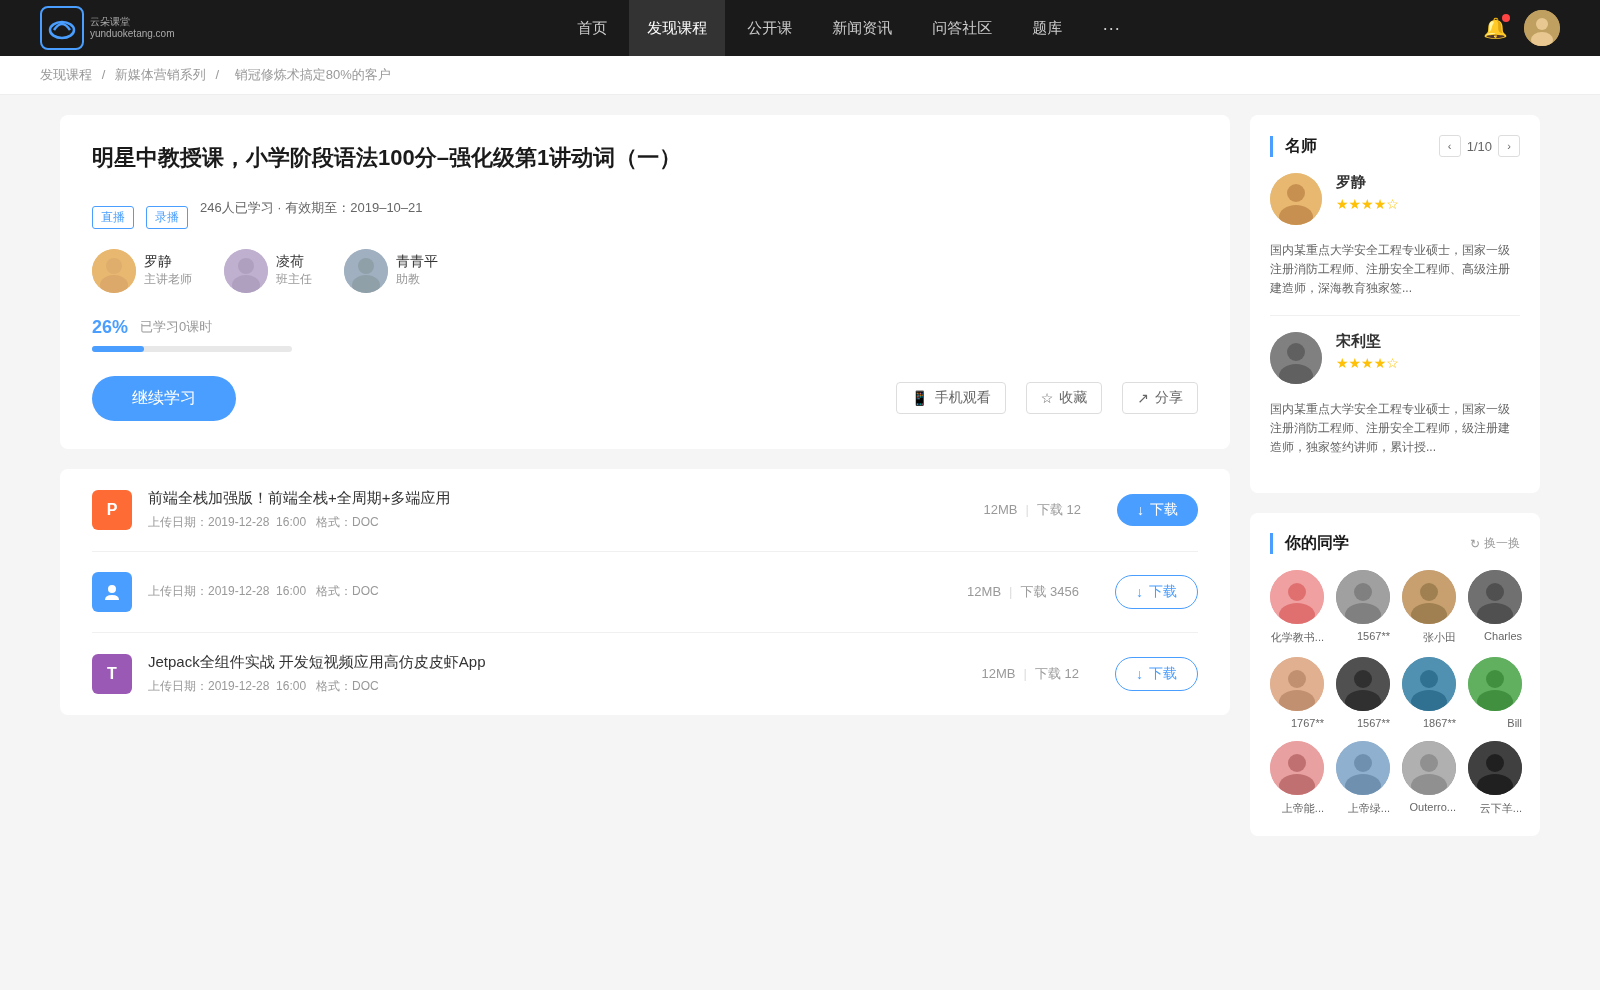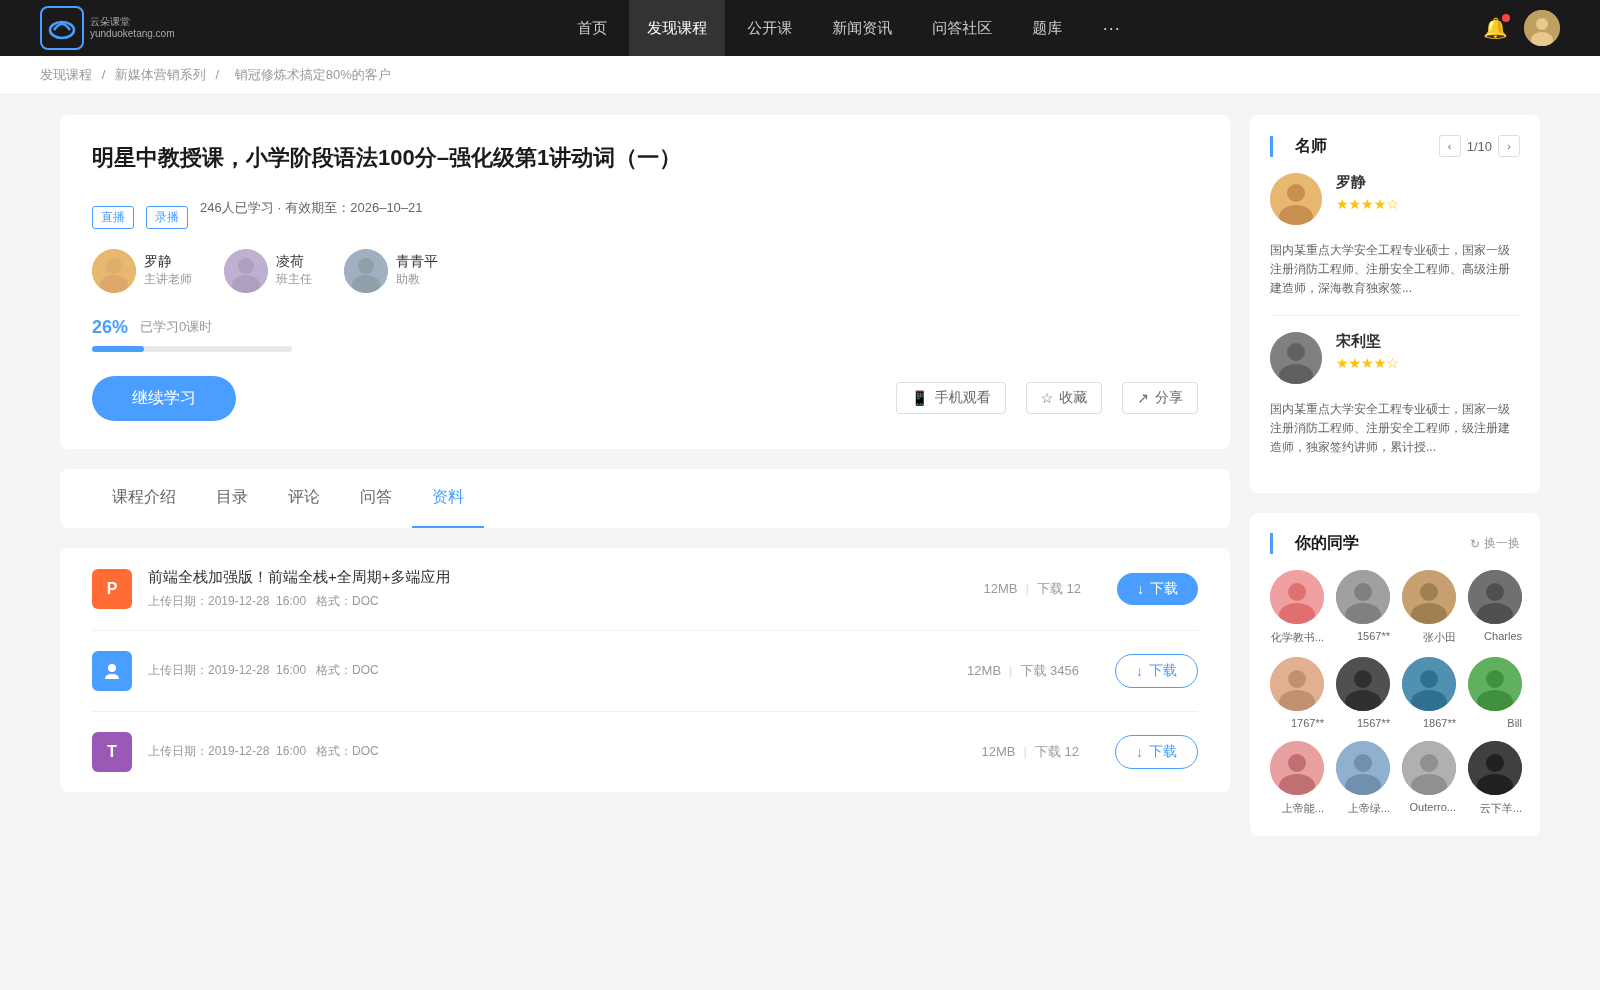--- a/index.html
+++ b/index.html
@@ -76,21 +76,21 @@
     .separator { color: #ddd; }
     .btn-download { border: 1px solid #4a9eff; color: #4a9eff; background: #fff; border-radius: 20px; padding: 7px 20px; cursor: pointer; display: flex; align-items: center; gap: 6px; font-size: 14px; white-space: nowrap; }
     .btn-download-filled { background: #4a9eff; color: #fff; border: none; border-radius: 20px; padding: 7px 20px; cursor: pointer; display: flex; align-items: center; gap: 6px; font-size: 14px; white-space: nowrap; }
 
     
     .right-sidebar { width: 290px; flex-shrink: 0; }
 
     
     .sidebar-card { background: #fff; border-radius: 8px; padding: 20px; margin-bottom: 20px; }
     .sidebar-card-header { display: flex; align-items: center; justify-content: space-between; margin-bottom: 16px; }
-    .sidebar-title { font-size: 16px; font-weight: bold; color: #1a1a1a; border-left: 3px solid #4a9eff; padding-left: 22px; }
+    .sidebar-title { font-size: 16px; font-weight: bold; color: #1a1a1a; border-left: 3px solid #4a9eff; padding-left: 12px; }
     .pagination-ctrl { display: flex; align-items: center; gap: 6px; font-size: 13px; color: #666; }
     .pg-btn { border: 1px solid #ddd; border-radius: 3px; width: 22px; height: 22px; display: flex; align-items: center; justify-content: center; cursor: pointer; font-size: 11px; color: #666; }
 
     .teacher-profile { display: flex; gap: 14px; margin-bottom: 16px; }
     .teacher-profile-avatar { width: 52px; height: 52px; border-radius: 50%; flex-shrink: 0; overflow: hidden; background: #e0c080; display: flex; align-items: center; justify-content: center; }
     .teacher-profile-info { flex: 1; }
     .teacher-profile-name { font-size: 15px; font-weight: bold; color: #333; margin-bottom: 4px; }
     .stars { color: #ffc107; font-size: 14px; }
     .teacher-desc { font-size: 12px; color: #666; line-height: 1.6; margin-bottom: 16px; margin-top: 12px; }
     .divider { height: 1px; background: #f0f0f0; margin: 16px 0; }
@@ -159,21 +159,21 @@
 
 <div class="main-container">
 
   <div class="left-content">
 
     <div class="course-card">
       <div class="course-title">明星中教授课，小学阶段语法100分–强化级第1讲动词（一）</div>
       <div class="course-meta">
         <span class="badge badge-live">直播</span>
         <span class="badge badge-record">录播</span>
-        <span>246人已学习 · 有效期至：2026–10–21</span>
+        <span>246人已学习 · 有效期至：2019–10–21</span>
       </div>
 
       <div class="teachers">
         <div class="teacher">
           <div class="teacher-avatar">
             <svg width="44" height="44" viewBox="0 0 44 44">
               <circle cx="22" cy="22" r="22" fill="#e8b870"></circle>
               <circle cx="22" cy="17" r="8" fill="#c8906040"></circle>
               <ellipse cx="22" cy="36" rx="14" ry="10" fill="#c8906060"></ellipse>
             </svg>
@@ -233,29 +233,20 @@
             <span>收藏</span>
           </div>
           <div class="action-btn">
             <span>↗</span>
             <span>分享</span>
           </div>
         </div>
       </div>
     </div>
 
-    <div class="tabs-card">
-      <div class="tabs">
-        <div class="tab">课程介绍</div>
-        <div class="tab">目录</div>
-        <div class="tab">评论</div>
-        <div class="tab">问答</div>
-        <div class="tab active">资料</div>
-      </div>
-    </div>
 
     <div class="resource-card">
 
       <div class="resource-item">
         <div class="resource-icon resource-icon-p">P</div>
         <div class="resource-info">
           <div class="resource-name">前端全栈加强版！前端全栈+全周期+多端应用</div>
           <div class="resource-meta">上传日期：2019-12-28&nbsp;&nbsp;16:00&nbsp;&nbsp;&nbsp;格式：DOC</div>
         </div>
         <div class="resource-stats">
@@ -286,20 +277,21 @@
         </div>
         <button class="btn-download">
           <span>↓</span>
           下载
         </button>
       </div>
 
       <div class="resource-item">
         <div class="resource-icon resource-icon-t">T</div>
         <div class="resource-info">
+          <div class="resource-name">Jetpack全组件实战 开发短视频应用高仿皮皮虾App</div>
           <div class="resource-meta">上传日期：2019-12-28&nbsp;&nbsp;16:00&nbsp;&nbsp;&nbsp;格式：DOC</div>
         </div>
         <div class="resource-stats">
           <span>12MB</span>
           <span class="separator">|</span>
           <span>下载 12</span>
         </div>
         <button class="btn-download">
           <span>↓</span>
           下载

